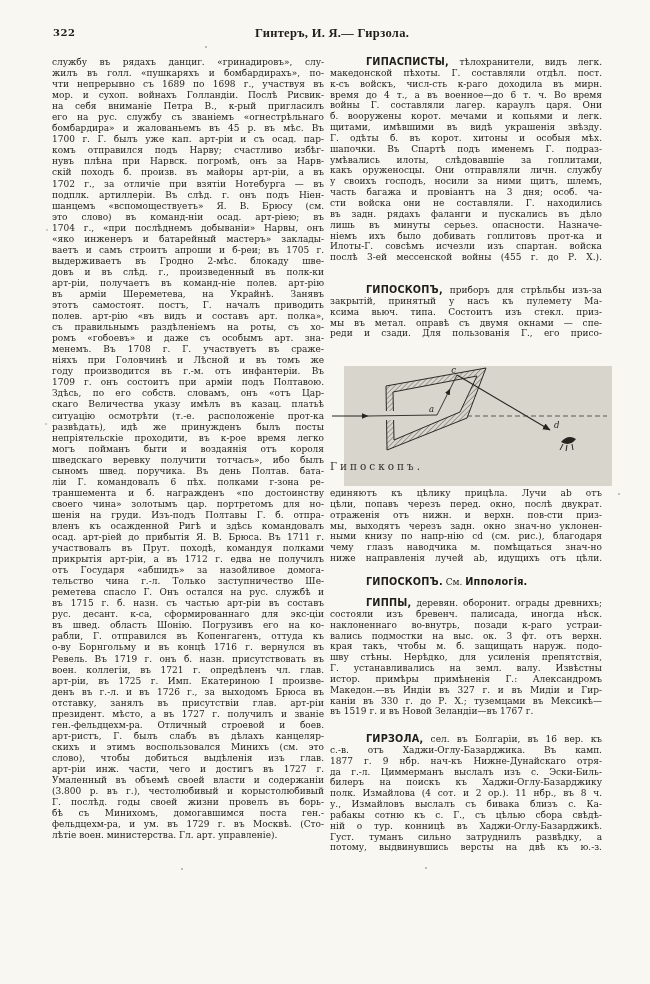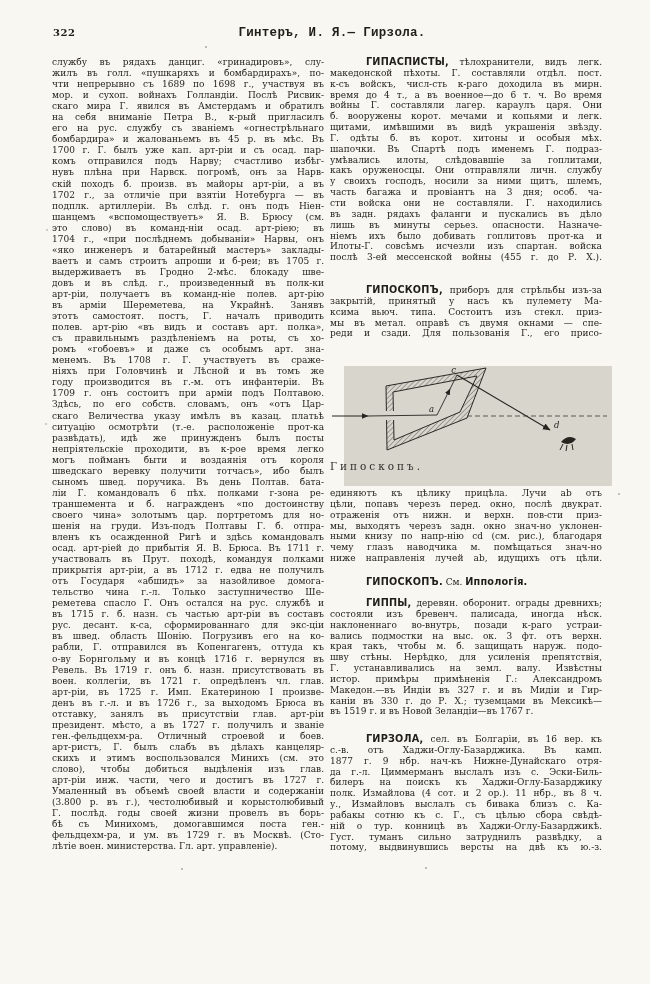--- a/index.html
+++ b/index.html
@@ -14,21 +14,21 @@
   .page { position:absolute; inset:0; }
 
   
   .hdr-num {
     position:absolute; left:53px; top:27px;
     font-size:10px; font-weight:bold; letter-spacing:.5px;
   }
   .hdr-title {
     position:absolute; left:52px; width:560px; top:26px;
     text-align:center;
-    font-family:Liberation Mono, monospace;
+    font-family:Liberation Serif, serif;
     font-weight:bold; font-size:12.5px; letter-spacing:.3px;
   }
 
   
   .block { position:absolute; width:272px; }
   .col-left  { left:52px;  --lh:11.05px; }
   .col-right { left:330px; --lh:10.85px; }
 
   .tl {
     font-size:9px;
@@ -75,21 +75,20 @@
 <div class="page">
 
   <div class="hdr-num">322</div>
   <div class="hdr-title">Гинтеръ, И. Я.— Гирзола.</div>
 
   <div class="block col-left" style="top:57px">
       <div class="tl">службу въ рядахъ данциг. «гринадировъ», слу-</div>
       <div class="tl">жилъ въ голл. «пушкаряхъ и бомбардирахъ», по-</div>
       <div class="tl">чти непрерывно съ 1689 по 1698 г., участвуя въ</div>
       <div class="tl">мор. и сухоп. войнахъ Голландіи. Послѣ Рисвик-</div>
-      <div class="tl">скаго мира Г. явился въ Амстердамъ и обратилъ</div>
       <div class="tl">на себя вниманіе Петра В., к-рый пригласилъ</div>
       <div class="tl">его на рус. службу съ званіемъ «огнестрѣльнаго</div>
       <div class="tl">бомбардира» и жалованьемъ въ 45 р. въ мѣс. Въ</div>
       <div class="tl">1700 г. Г. былъ уже кап. арт-ріи и съ осад. пар-</div>
       <div class="tl">комъ отправился подъ Нарву; счастливо избѣг-</div>
       <div class="tl">нувъ плѣна при Нарвск. погромѣ, онъ за Нарв-</div>
       <div class="tl">скій походъ б. произв. въ майоры арт-ріи, а въ</div>
       <div class="tl">1702 г., за отличіе при взятіи Нотебурга — въ</div>
       <div class="tl">подплк. артиллеріи. Въ слѣд. г. онъ подъ Ніен-</div>
       <div class="tl">шанцемъ «вспомоществуетъ» Я. В. Брюсу (см.</div>

